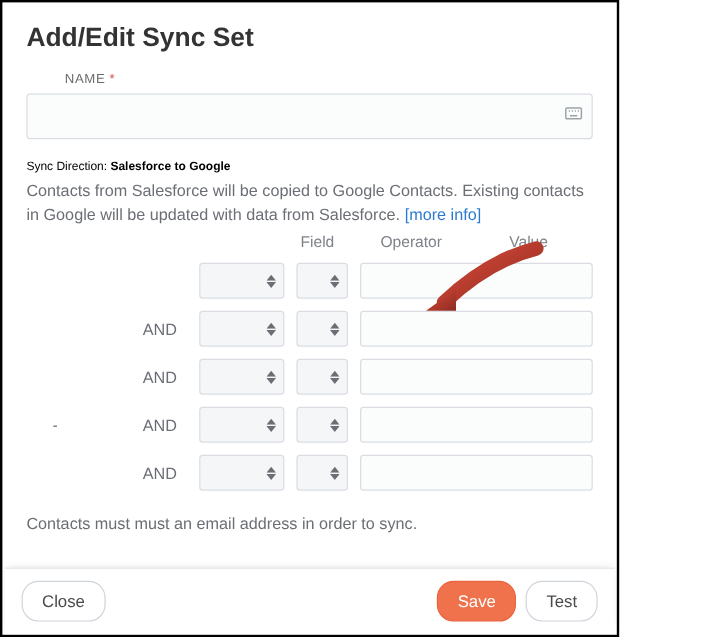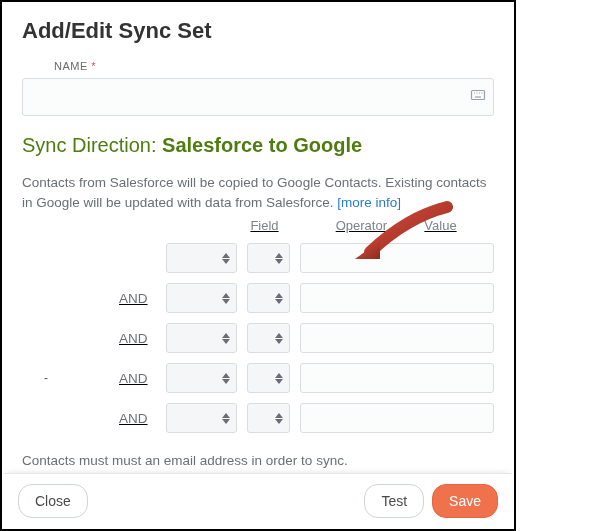--- a/index.html
+++ b/index.html
@@ -5,29 +5,29 @@
   * { box-sizing: border-box; margin: 0; padding: 0; }
   html, body { width: 600px; height: 531px; font-family: -apple-system, "Helvetica Neue", Arial, sans-serif; }
   .frame { width: 516px; height: 531px; border: 2px solid #000; background: #fff; position: relative; overflow: hidden; }
   .content { padding: 16px 20px 8px 20px; }
   h1 { font-size: 22px; font-weight: 600; color: #333; margin-bottom: 16px; }
   .field-label { font-size: 11px; letter-spacing: 0.5px; color: #6b6b6b; margin-bottom: 6px; padding-left: 32px; }
   .req { color: #d9534f; }
   .name-input { width: 100%; height: 38px; border: 1px solid #d9dde2; border-radius: 3px; background: #fbfcfc; padding: 6px 36px 6px 10px; font-size: 14px; color: #333; position: relative; }
   .name-wrap { position: relative; margin-bottom: 18px; }
   .name-wrap .chip-icon { position: absolute; right: 8px; top: 50%; transform: translateY(-50%); color: #9aa1a8; }
-  .dir-line { font-size: 20px; color: #4d7c0f; margin-bottom: 16px; }
+  .dir-line { font-size: 10px; color: #000000; margin-bottom: 4px; }
   .dir-line .strong { font-weight: 700; }
   .desc { font-size: 13.5px; color: #6b6f75; line-height: 1.45; margin-bottom: 6px; }
   .more-link { color: #2a7bd0; cursor: pointer; text-align: center; }
-  .filter-table { width: 100%; text-decoration: underline; }
+  .filter-table { width: 100%; }
   .headers { display: flex; color: #7e838a; font-size: 13px; }
   .col-and { width: 190px; }
   .col-field { width: 105px; text-align: center; }
-  .col-op { width: 70px; text-align: right; }
+  .col-op { width: 70px; text-align: left; }
   .col-val { flex: 1; text-align: center; }
   .filter-row { display: flex; align-items: center; margin-top: 10px; }
   .and-label { width: 190px; text-align: right; padding-right: 18px; color: #6b6f75; font-size: 13.5px; }
   .select-box { height: 30px; border: 1px solid #d9dde2; border-radius: 3px; background: #f5f6f7; position: relative; display: flex; align-items: center; justify-content: flex-end; padding-right: 6px; }
   .field-sel { width: 95px; margin-right: 10px; }
   .op-sel { width: 56px; margin-right: 10px; }
   .val-input { flex: 1; height: 30px; border: 1px solid #d9dde2; border-radius: 3px; background: #fbfcfc; padding: 4px 8px; font-size: 13px; }
   .caret-stack { display: inline-flex; flex-direction: column; line-height: 0; gap: 1px; color: #6b6f75; }
   .caret-stack svg { display: block; }
   .note { font-size: 13.5px; color: #6b6f75; margin-top: 20px; padding-bottom: 14px; }
@@ -215,16 +215,16 @@
         <stop offset="100%" stop-color="#8e2c21"></stop>
       </linearGradient>
     </defs>
     <path d="M 95 10 Q 55 20 18 55" stroke="url(#ag)" stroke-width="12" fill="none" stroke-linecap="round"></path>
     <polygon points="3,62 28,44 28,62" fill="url(#ag)"></polygon>
   </svg>
 
   <div class="footer">
     <button class="btn btn-default">Close</button>
     <div class="spacer"></div>
+    <button class="btn btn-primary">Save</button>
     <button class="btn btn-default">Test</button>
-    <button class="btn btn-primary">Save</button>
   </div>
 </div>
 
 </body></html>

